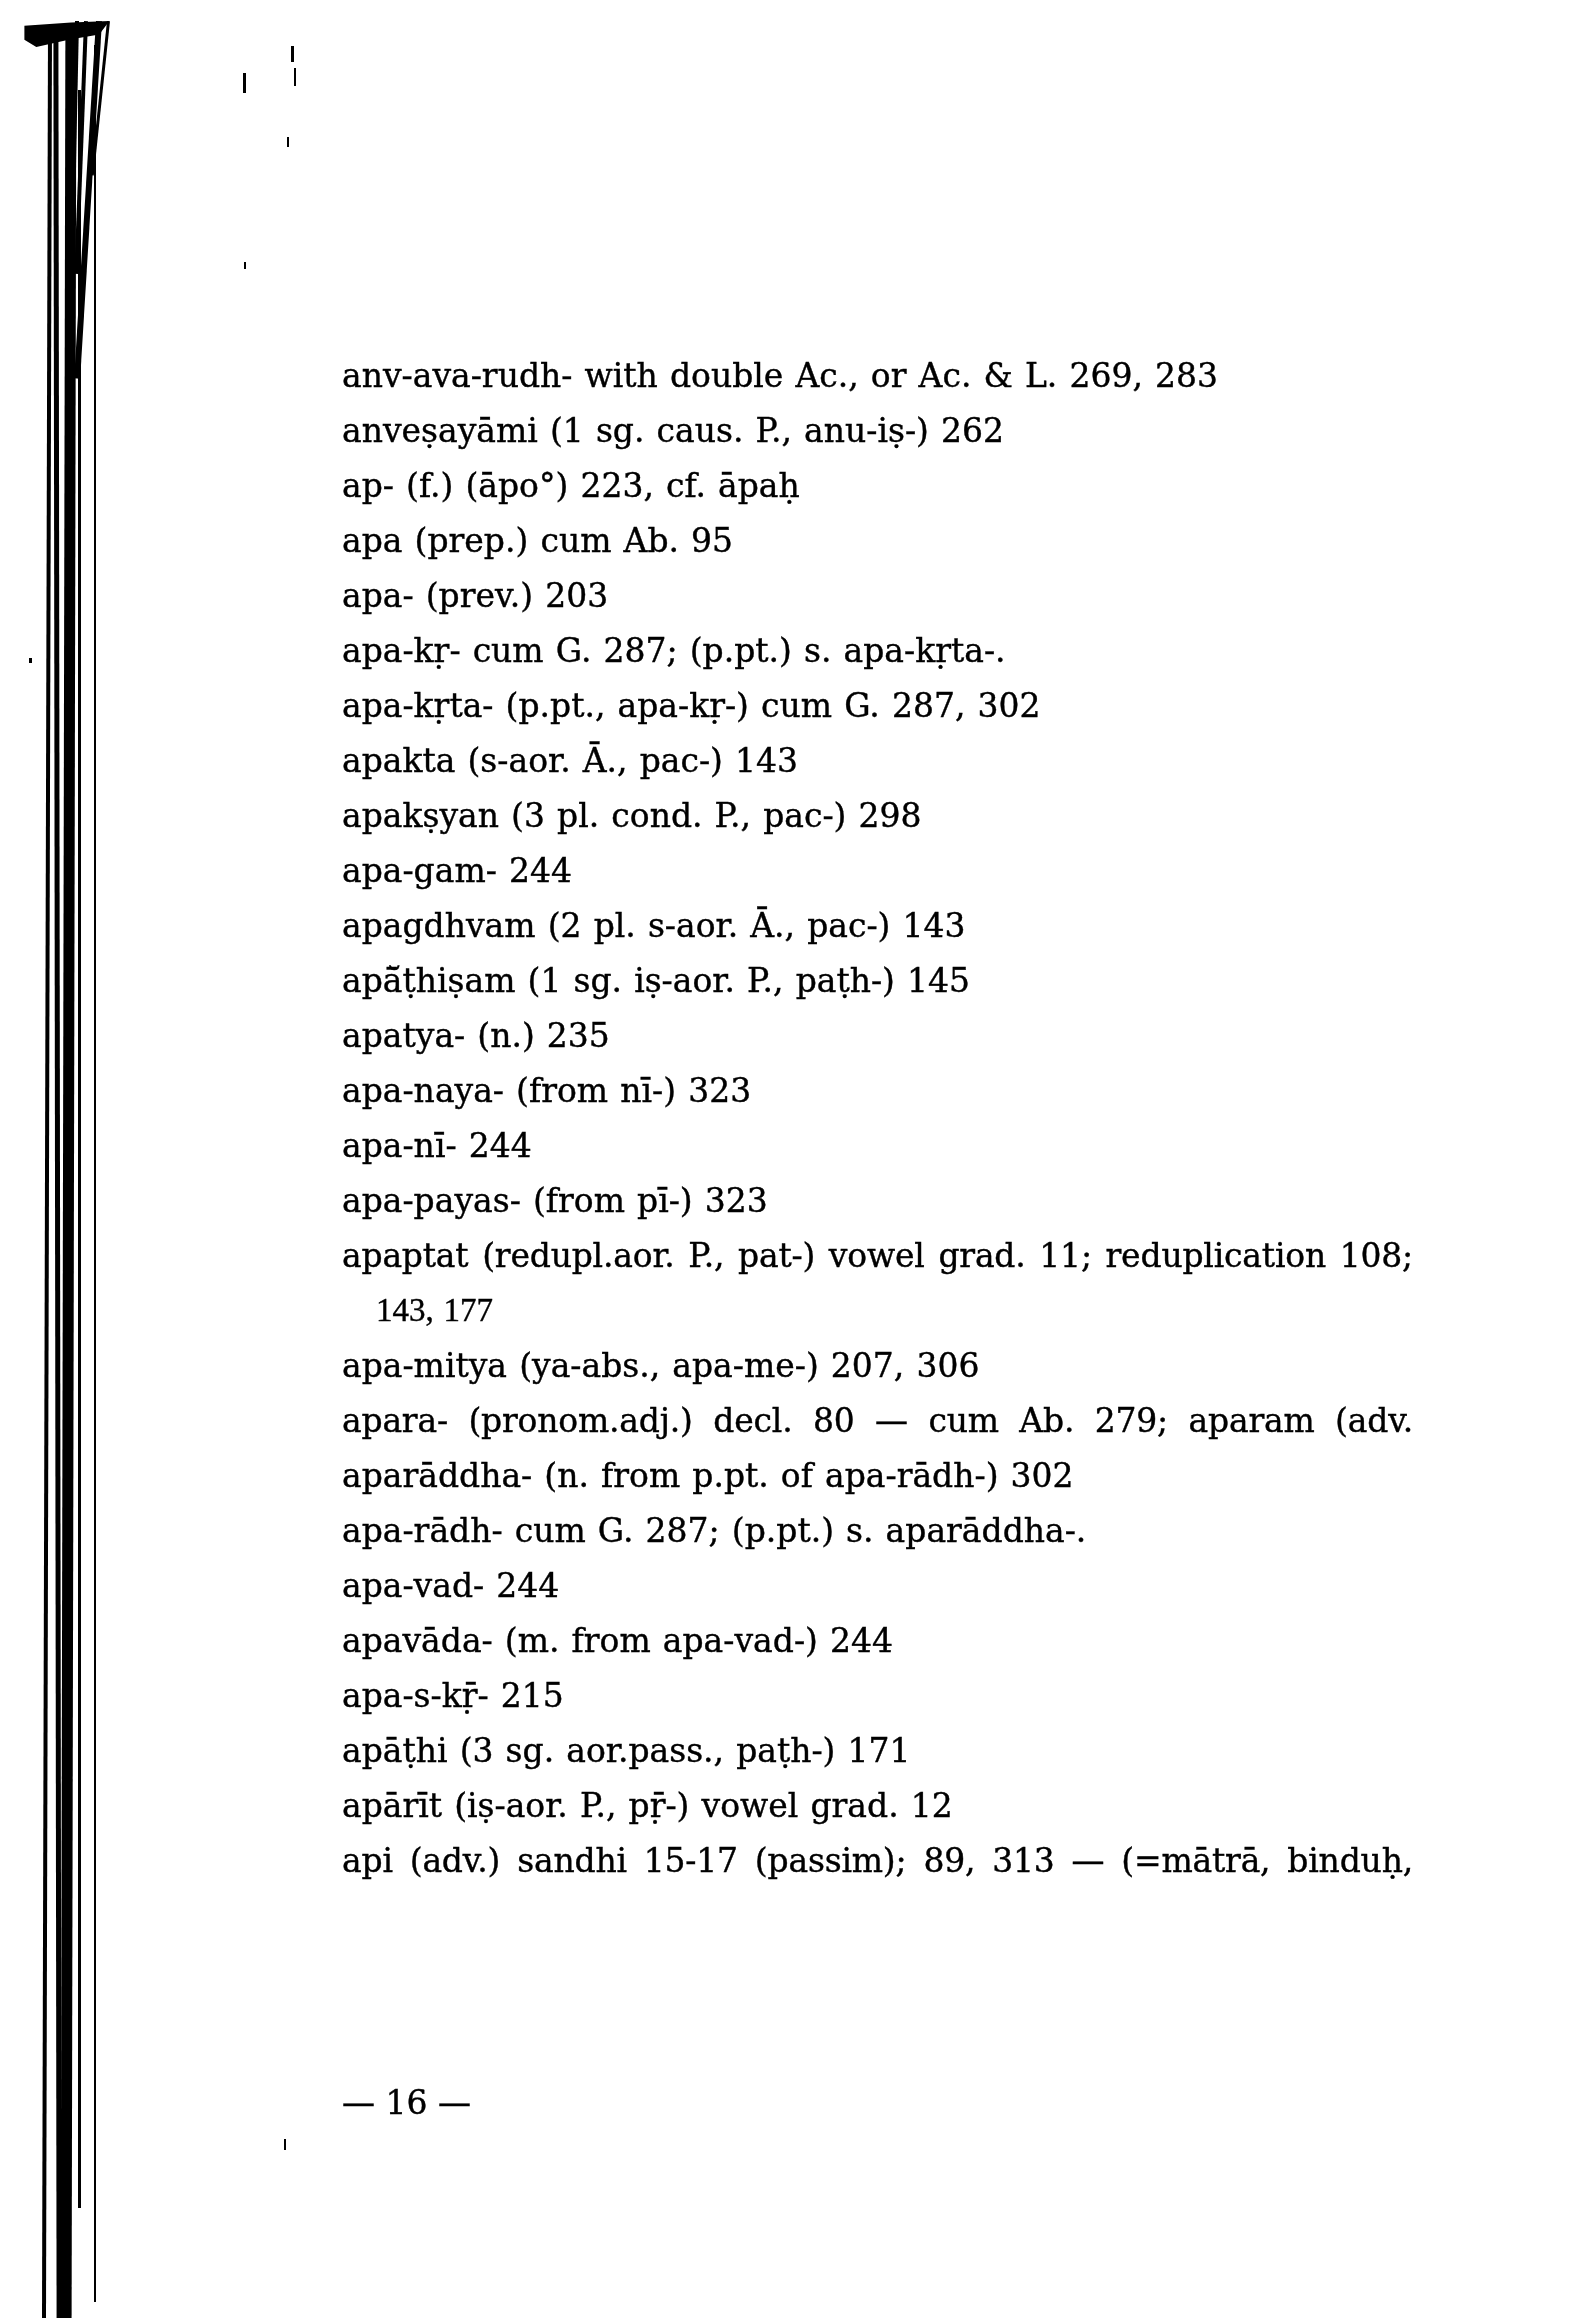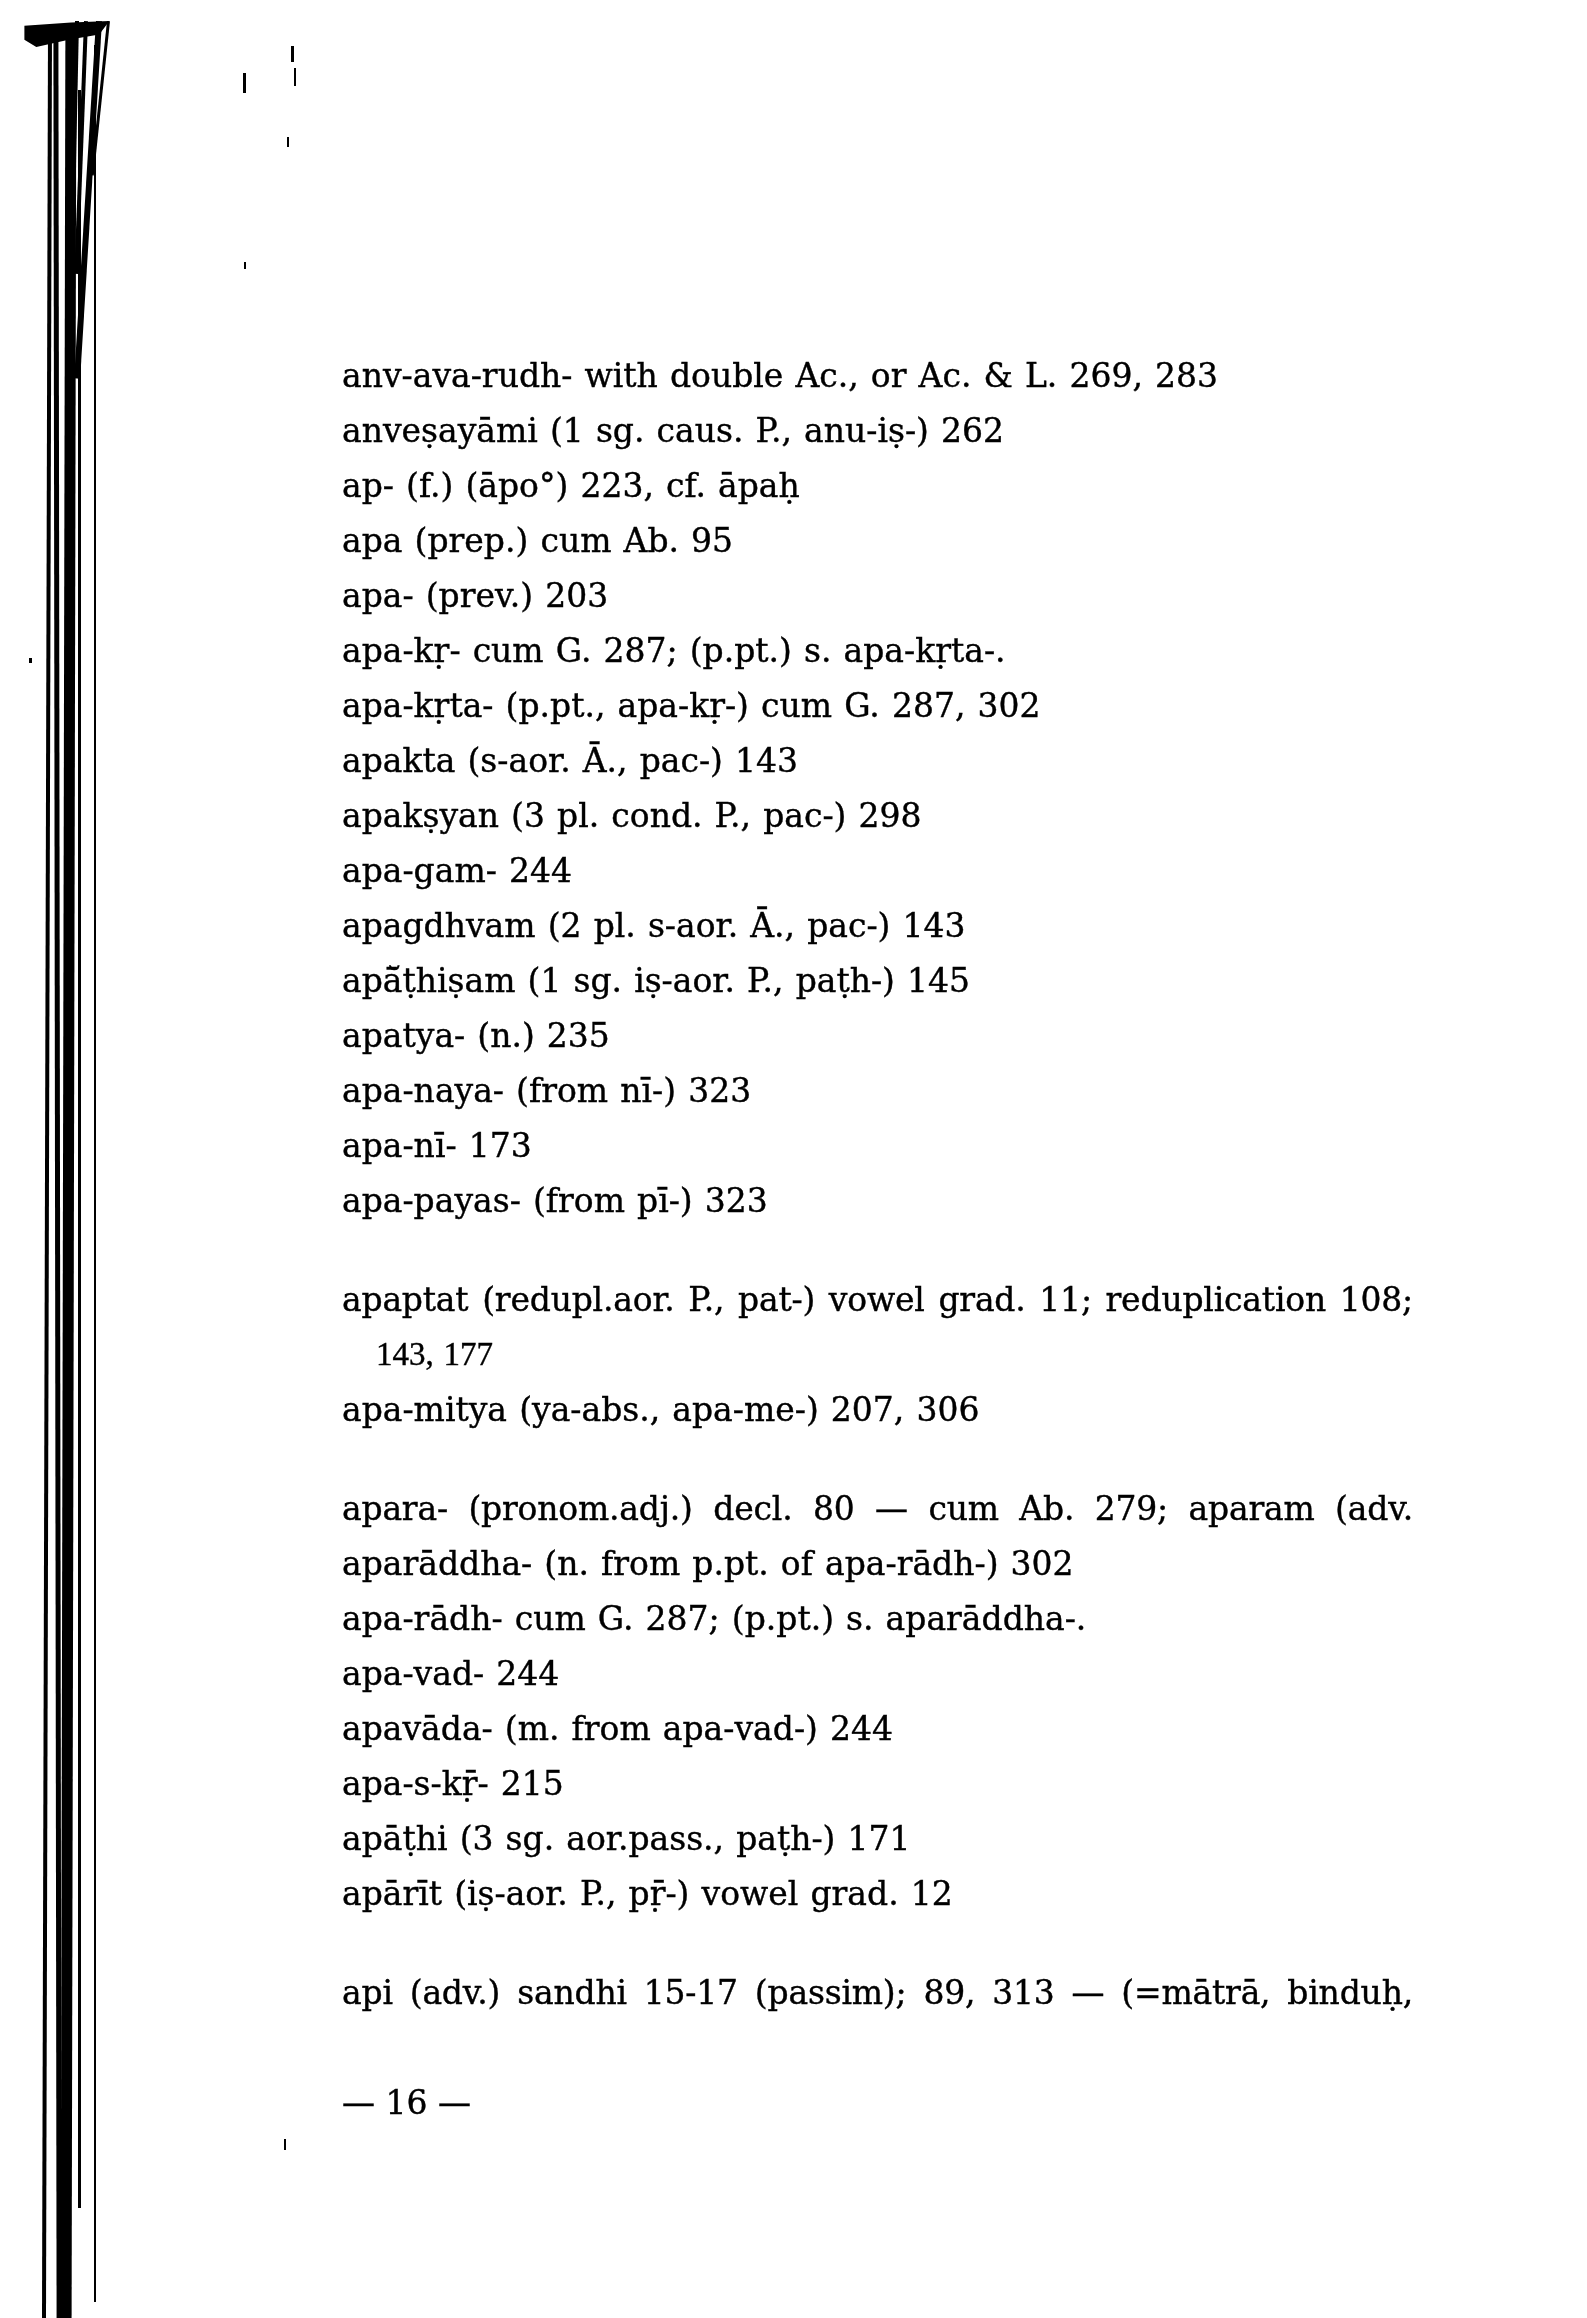--- a/index.html
+++ b/index.html
@@ -32,21 +32,20 @@
   }
   .line.continuation { padding-left: 34px; font-family: Liberation Serif, serif; }
   .line.justified {
     white-space: normal;
     text-align: justify;
     text-align-last: justify;
     overflow: hidden;
     max-height: 55px;
     word-spacing: 0.8px;
     letter-spacing: -0.2px;
-    margin-top: 44px;
   }
 
   .page-number {
     position: absolute;
     left: 342px;
     top: 2075px;
     width: 1071px;
     height: 55px;
     line-height: 55px;
     font-size: 33px;
@@ -113,21 +112,21 @@
       <div class="line">apa- (prev.) 203</div>
       <div class="line">apa-kṛ- cum G. 287; (p.pt.) s. apa-kṛta-.</div>
       <div class="line">apa-kṛta- (p.pt., apa-kṛ-) cum G. 287, 302</div>
       <div class="line">apakta (s-aor. Ā., pac-) 143</div>
       <div class="line">apakṣyan (3 pl. cond. P., pac-) 298</div>
       <div class="line">apa-gam- 244</div>
       <div class="line">apagdhvam (2 pl. s-aor. Ā., pac-) 143</div>
       <div class="line">apā̆ṭhiṣam (1 sg. iṣ-aor. P., paṭh-) 145</div>
       <div class="line">apatya- (n.) 235</div>
       <div class="line">apa-naya- (from nī-) 323</div>
-      <div class="line">apa-nī- 173</div>
+      <div class="line">apa-nī- 244</div>
       <div class="line">apa-payas- (from pī-) 323</div>
       <div class="line justified">apaptat (redupl.aor. P., pat-) vowel grad. 11; reduplication 108;</div>
       <div class="line continuation">143, 177</div>
       <div class="line">apa-mitya (ya-abs., apa-me-) 207, 306</div>
       <div class="line justified">apara- (pronom.adj.) decl. 80 — cum Ab. 279; aparam (adv.</div>
       <div class="line">aparāddha- (n. from p.pt. of apa-rādh-) 302</div>
       <div class="line">apa-rādh- cum G. 287; (p.pt.) s. aparāddha-.</div>
       <div class="line">apa-vad- 244</div>
       <div class="line">apavāda- (m. from apa-vad-) 244</div>
       <div class="line">apa-s-kṝ- 215</div>

